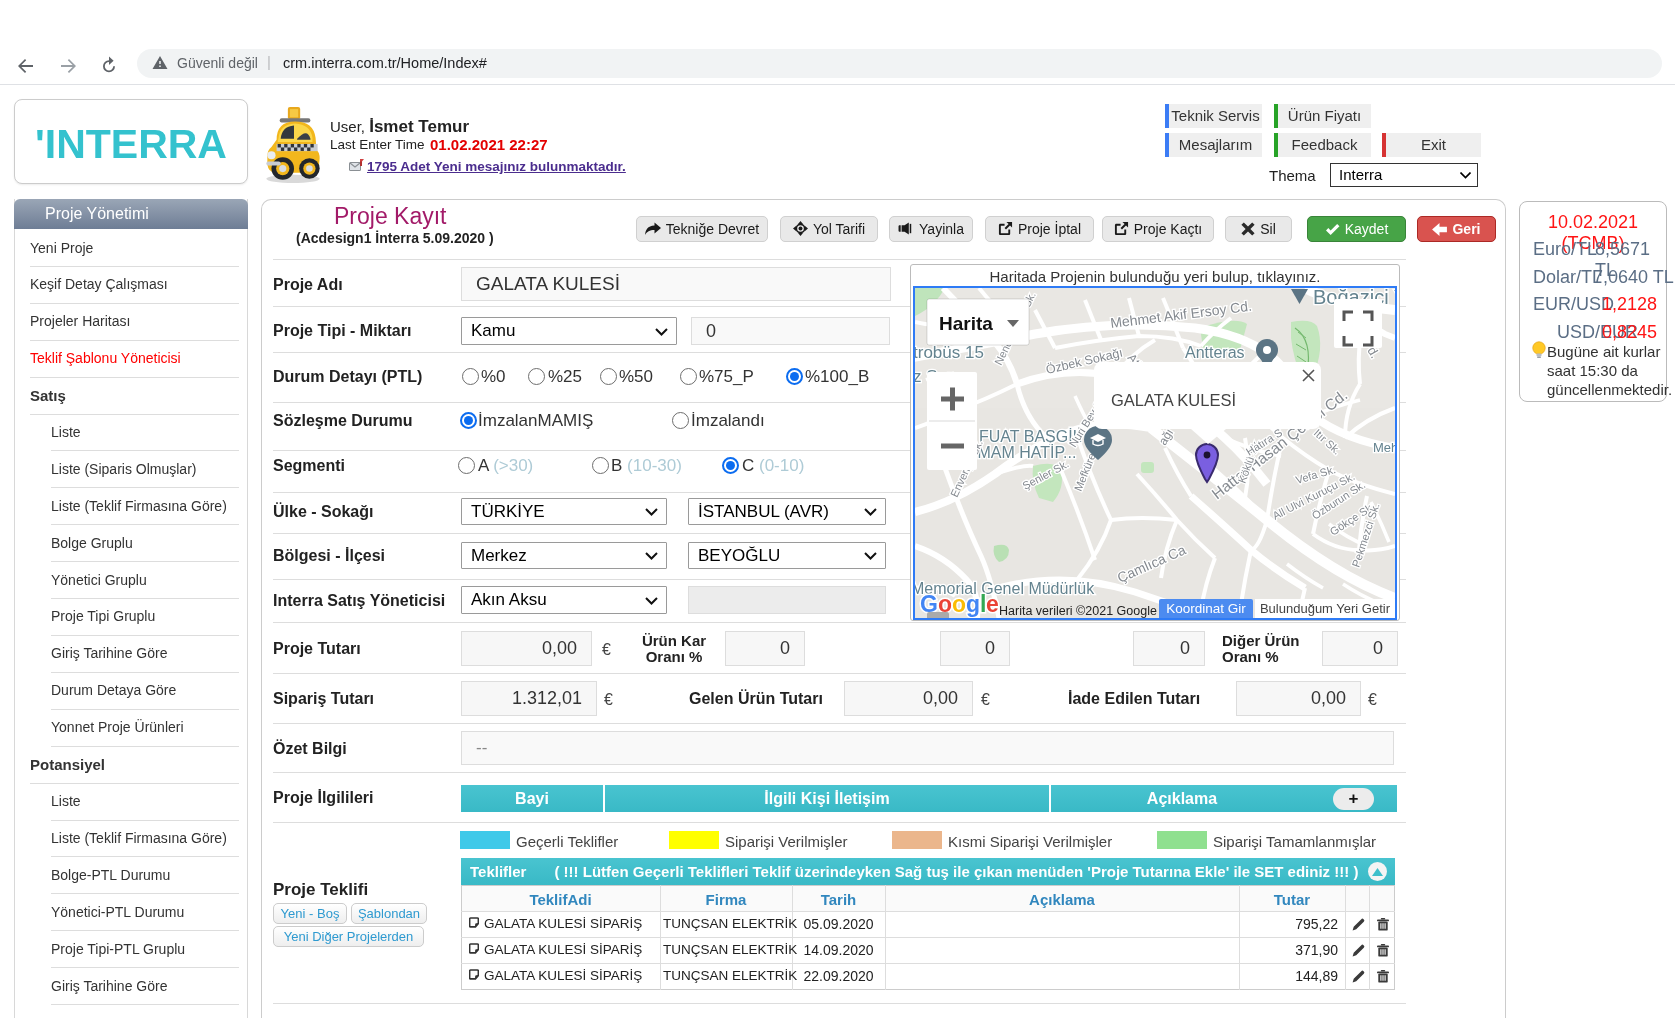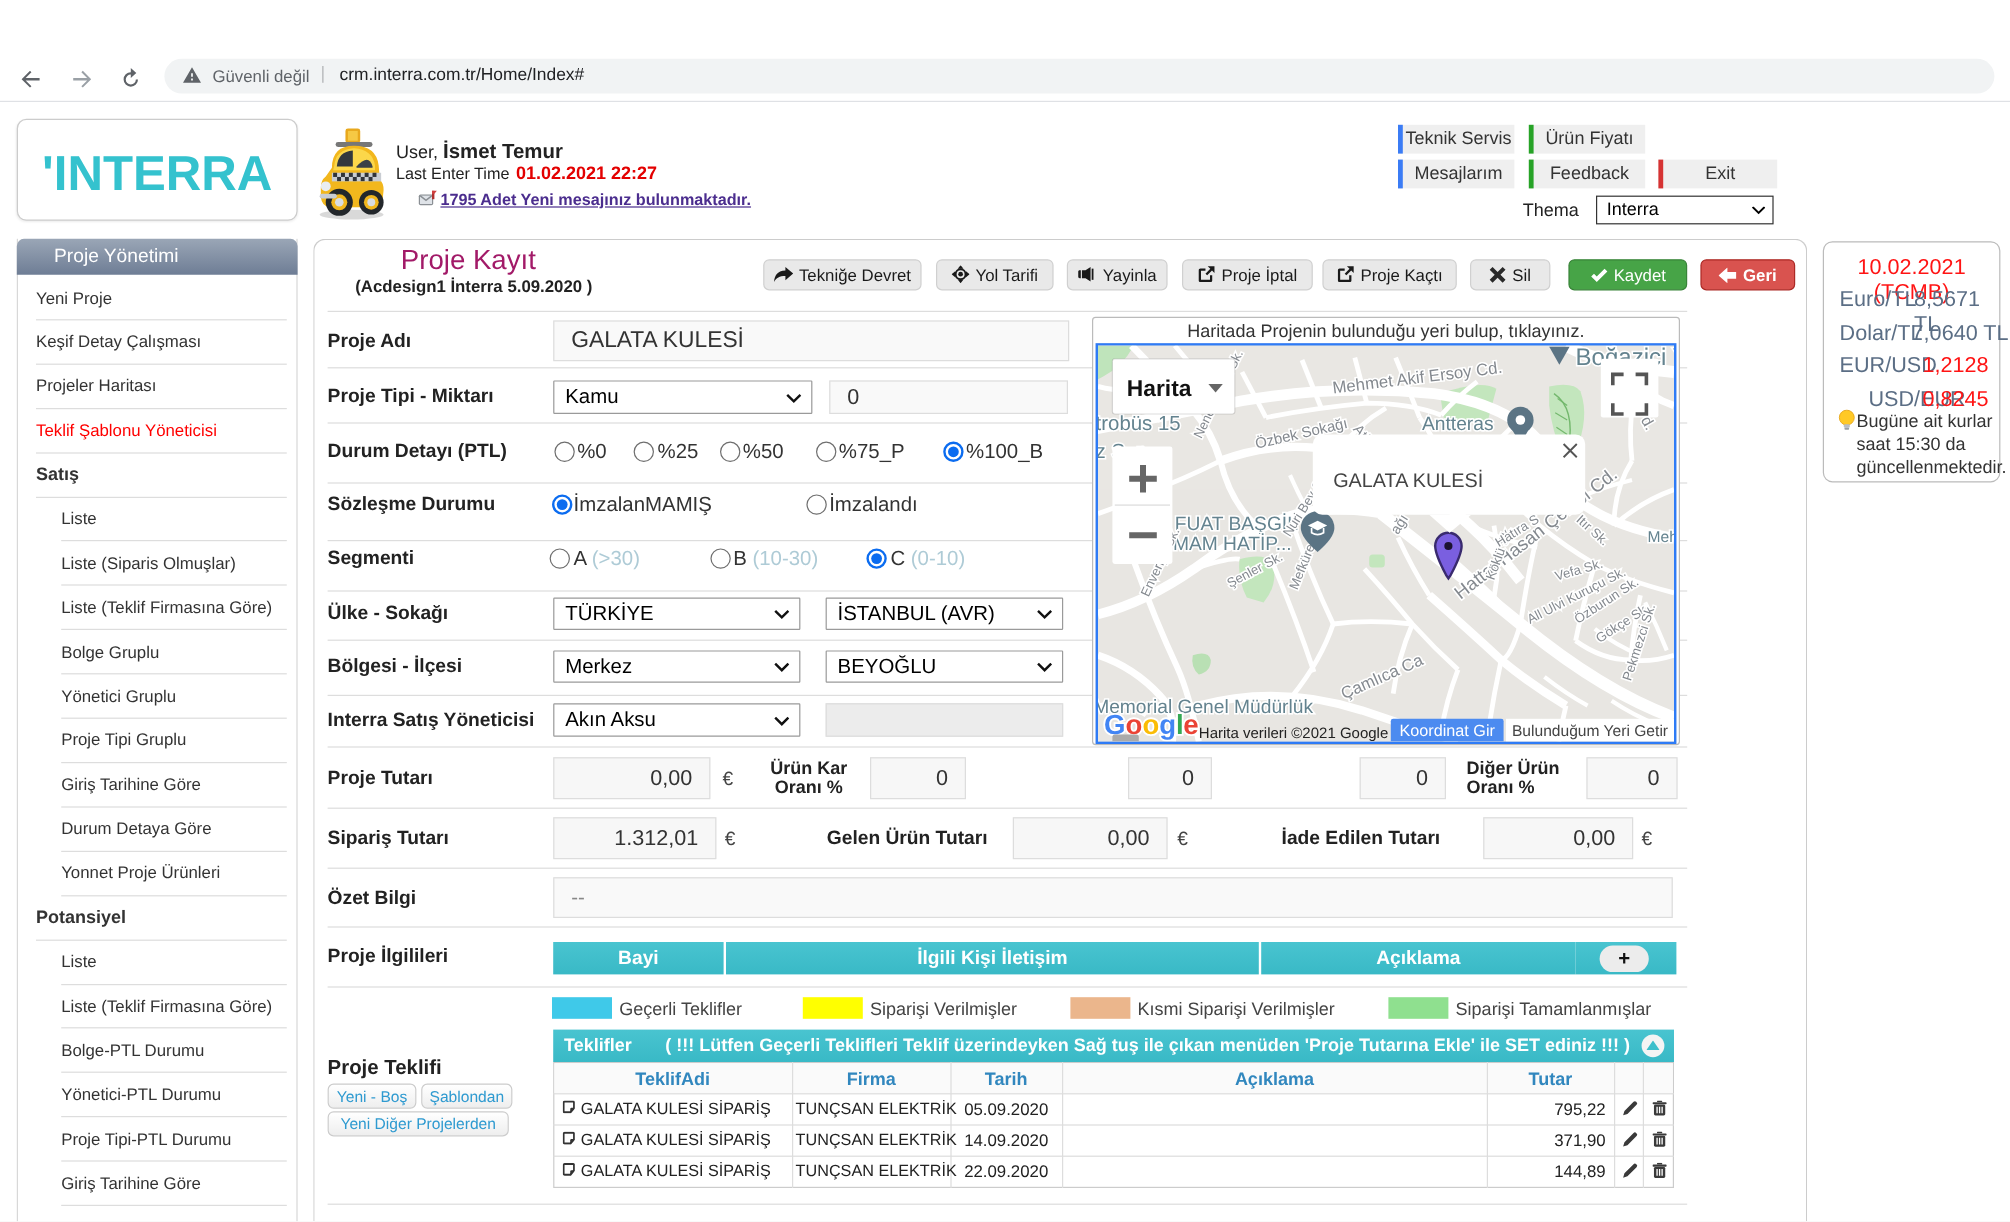--- a/index.html
+++ b/index.html
@@ -183,21 +183,21 @@
 <div class="sitem bold" style="left:30px; top:756px;">Potansiyel</div>
 <div class="sline" style="left:30px; top:783px; width:209px;"></div>
 <div class="sitem" style="left:51px; top:793px;">Liste</div>
 <div class="sline" style="left:51px; top:820px; width:188px;"></div>
 <div class="sitem" style="left:51px; top:830px;">Liste (Teklif Firmasına Göre)</div>
 <div class="sline" style="left:51px; top:856px; width:188px;"></div>
 <div class="sitem" style="left:51px; top:867px;">Bolge-PTL Durumu</div>
 <div class="sline" style="left:51px; top:893px; width:188px;"></div>
 <div class="sitem" style="left:51px; top:904px;">Yönetici-PTL Durumu</div>
 <div class="sline" style="left:51px; top:930px; width:188px;"></div>
-<div class="sitem" style="left:51px; top:941px;">Proje Tipi-PTL Durumu</div>
+<div class="sitem" style="left:51px; top:941px;">Proje Tipi-PTL Gruplu</div>
 <div class="sline" style="left:51px; top:967px; width:188px;"></div>
 <div class="sitem" style="left:51px; top:978px;">Giriş Tarihine Göre</div>
 <div class="sline" style="left:51px; top:1004px; width:188px;"></div>
 <div id="content"></div>
 <div class="ptitle">Proje Kayıt</div>
     <div class="psub">(Acdesign1 İnterra 5.09.2020 )</div>
 <div class="abtn " style="left:636px; width:132px;"><svg width="16" height="14" viewBox="0 0 16 14">
         <path d="M9.5 0.5 L16 6 L9.5 11.5 L9.5 8 C4.5 8 2 9.5 0 13 C0.5 8 2.5 3.8 9.5 3.5 Z" fill="#1a1a1a"></path>
       </svg>Tekniğe Devret</div>
 <div class="abtn " style="left:780px; width:98px;"><svg width="15" height="15" viewBox="0 0 16 16">

